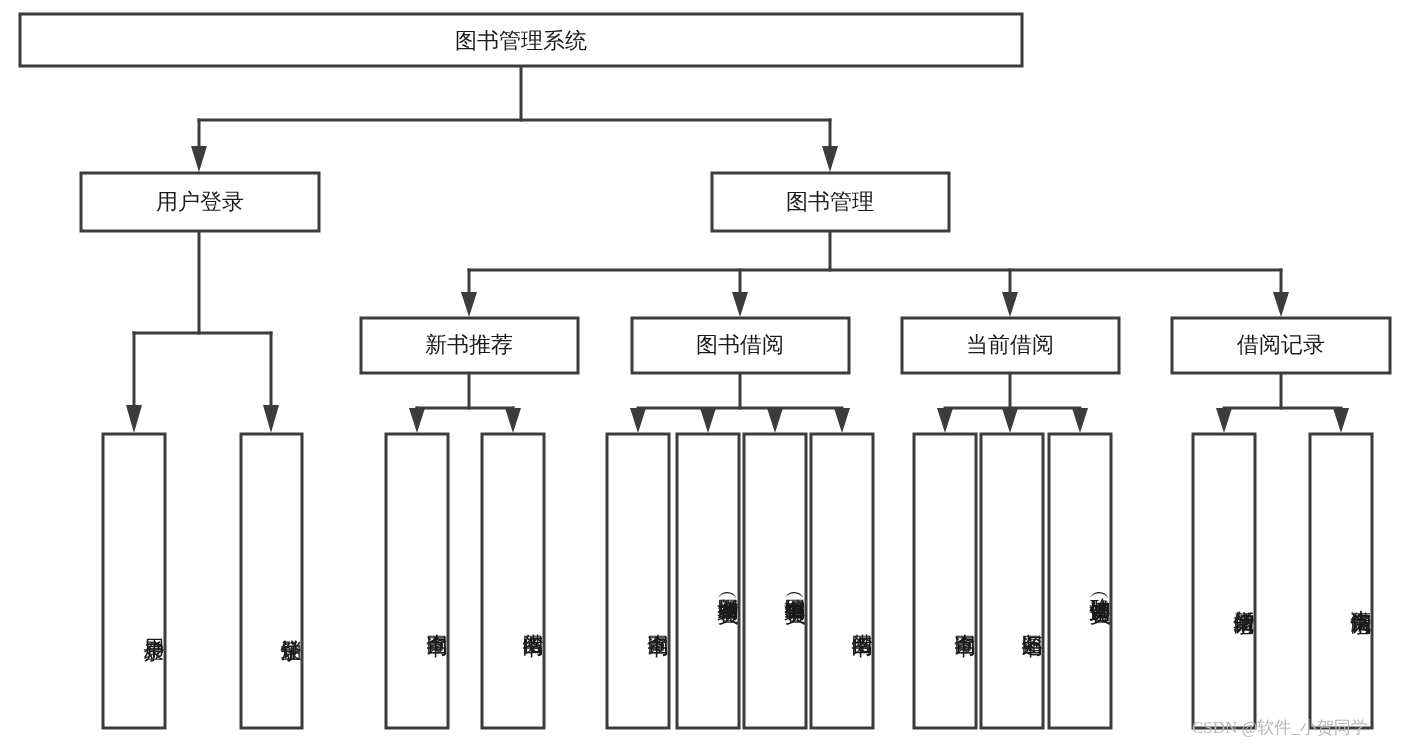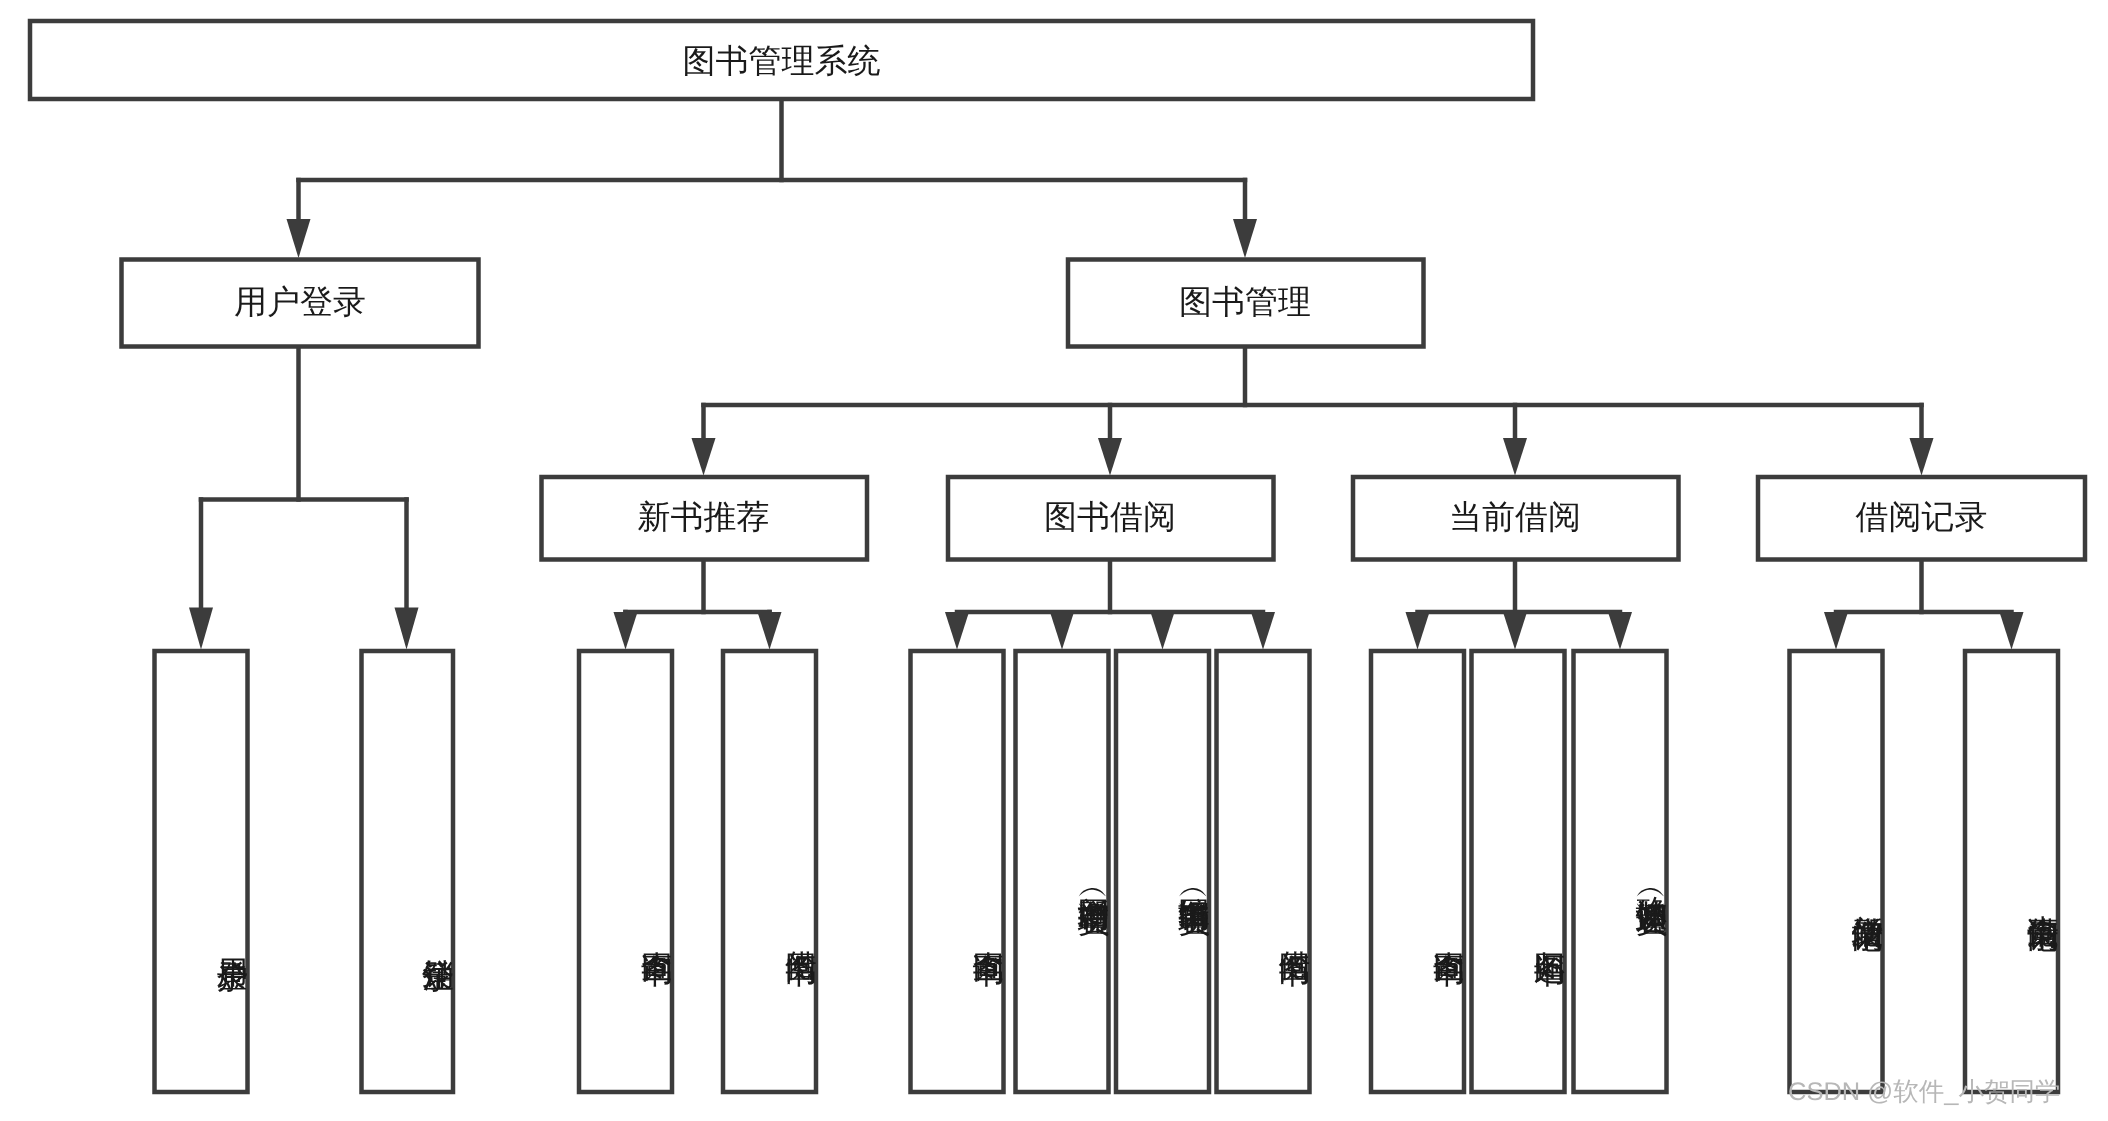--- a/index.html
+++ b/index.html
@@ -58,21 +58,21 @@
     line-height: 1.05;
     color: #1a1a1a;
     display: flex;
     align-items: flex-start;
     justify-content: center;
     letter-spacing: 1px;
     pointer-events: none;
   }
   .watermark {
     position: absolute;
-    font-family: Liberation Sans, sans-serif;
+    font-family: Liberation Serif, serif;
     font-size: 17px;
     color: #b7b7b7;
     white-space: nowrap;
   }
 </style>
 </head>
 <body>
 
 <div id="diagram-root">
 

